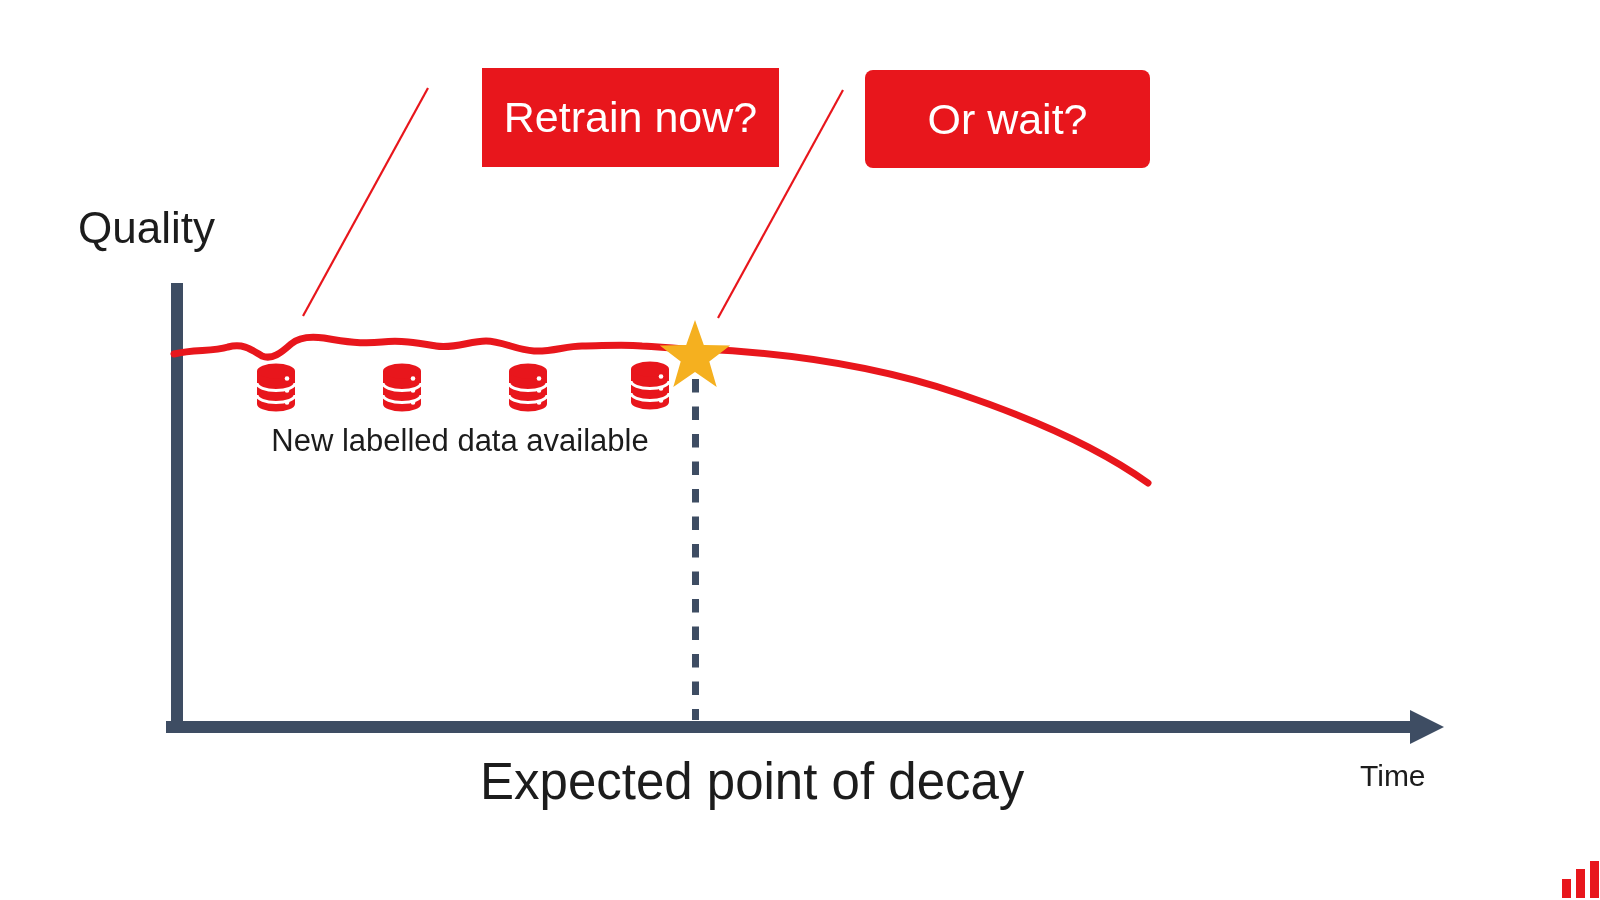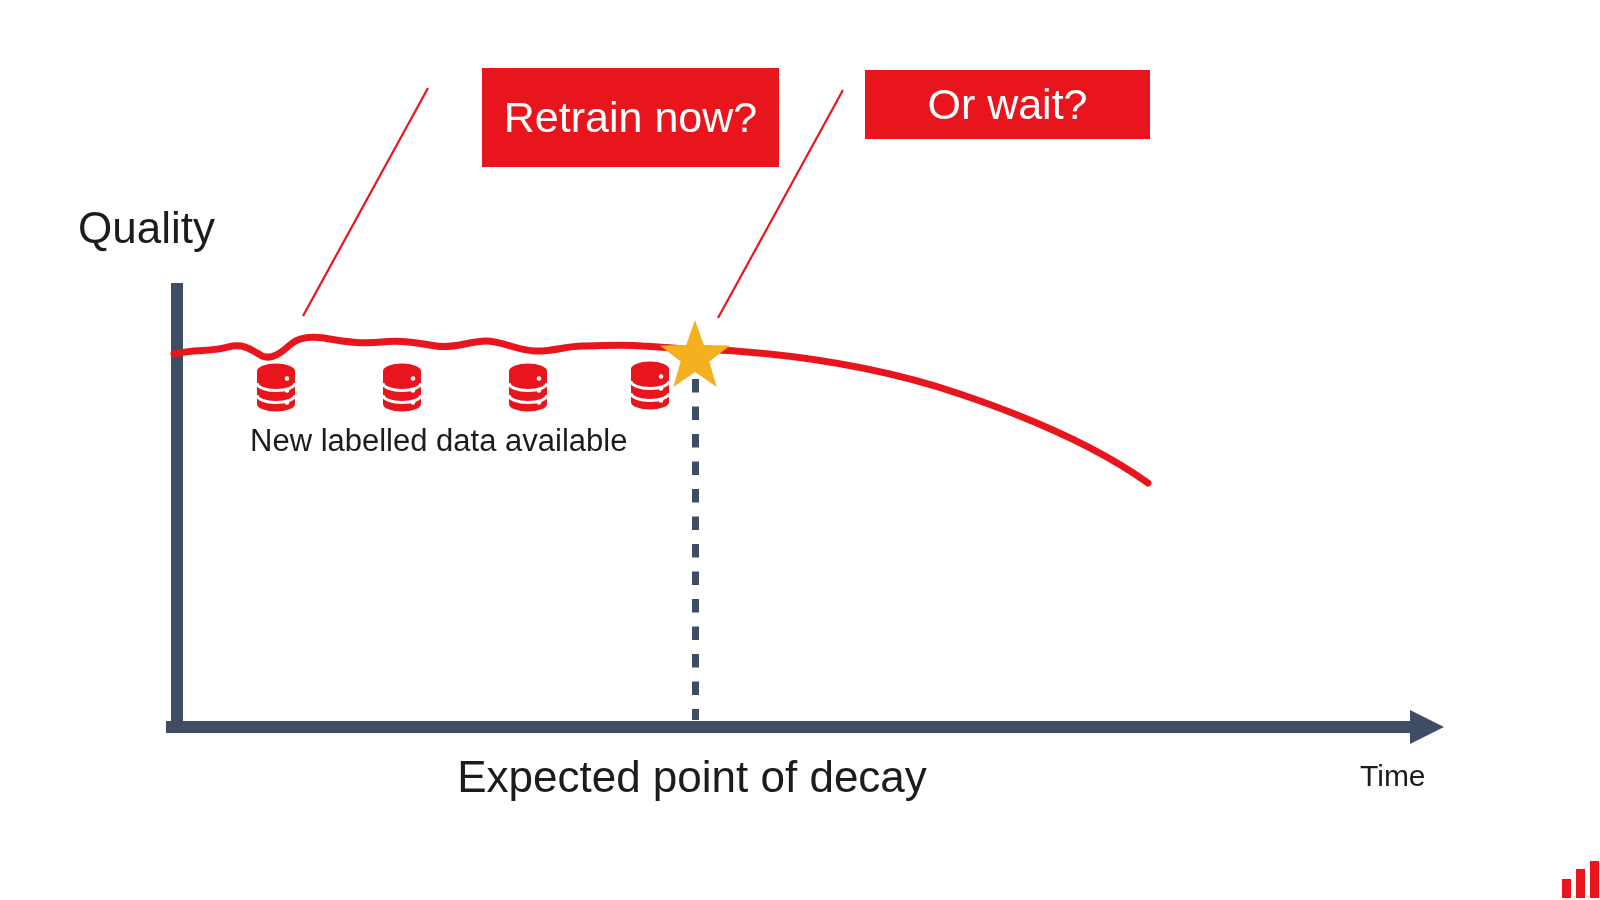--- a/index.html
+++ b/index.html
@@ -14,31 +14,31 @@
     width:1600px;height:900px;
     background:#ffffff;
     overflow:hidden;
     font-family:"Liberation Sans", sans-serif;
     color:var(--text);
   }
   .layer{position:absolute;left:0;top:0;}
   .label{position:absolute;white-space:nowrap;color:var(--text);}
   .quality-label{left:78px;top:203px;font-size:44px;}
   .time-label{left:1360px;top:759px;font-size:30px;}
-  .decay-caption{left:442px;top:752px;width:500px;text-align:center;font-size:44px;}
-  .newdata-caption{left:250px;top:423px;width:420px;font-size:31px;white-space:nowrap;}
+  .decay-caption{left:480px;top:752px;width:500px;text-align:center;font-size:51px;}
+  .newdata-caption{left:250px;top:423px;width:420px;text-align:center;font-size:31px;white-space:nowrap;}
   .callout{
     position:absolute;
     background:var(--red);
     color:#ffffff;
     display:flex;align-items:center;justify-content:center;
     font-size:43px;
   }
   .callout.retrain{left:466px;top:68px;width:297px;height:99px;margin-left:16px;}
-  .callout.wait{left:865px;top:70px;width:285px;height:69px;}
+  .callout.wait{left:865px;top:70px;width:285px;height:98px;border-radius:8px;}
   
   .fill-red{fill:var(--red);}
   .stroke-red{stroke:var(--red);}
   .fill-axis{fill:var(--axis);}
   .stroke-axis{stroke:var(--axis);}
   .fill-gold{fill:var(--gold);}
 </style>
 </head>
 <body>
 

